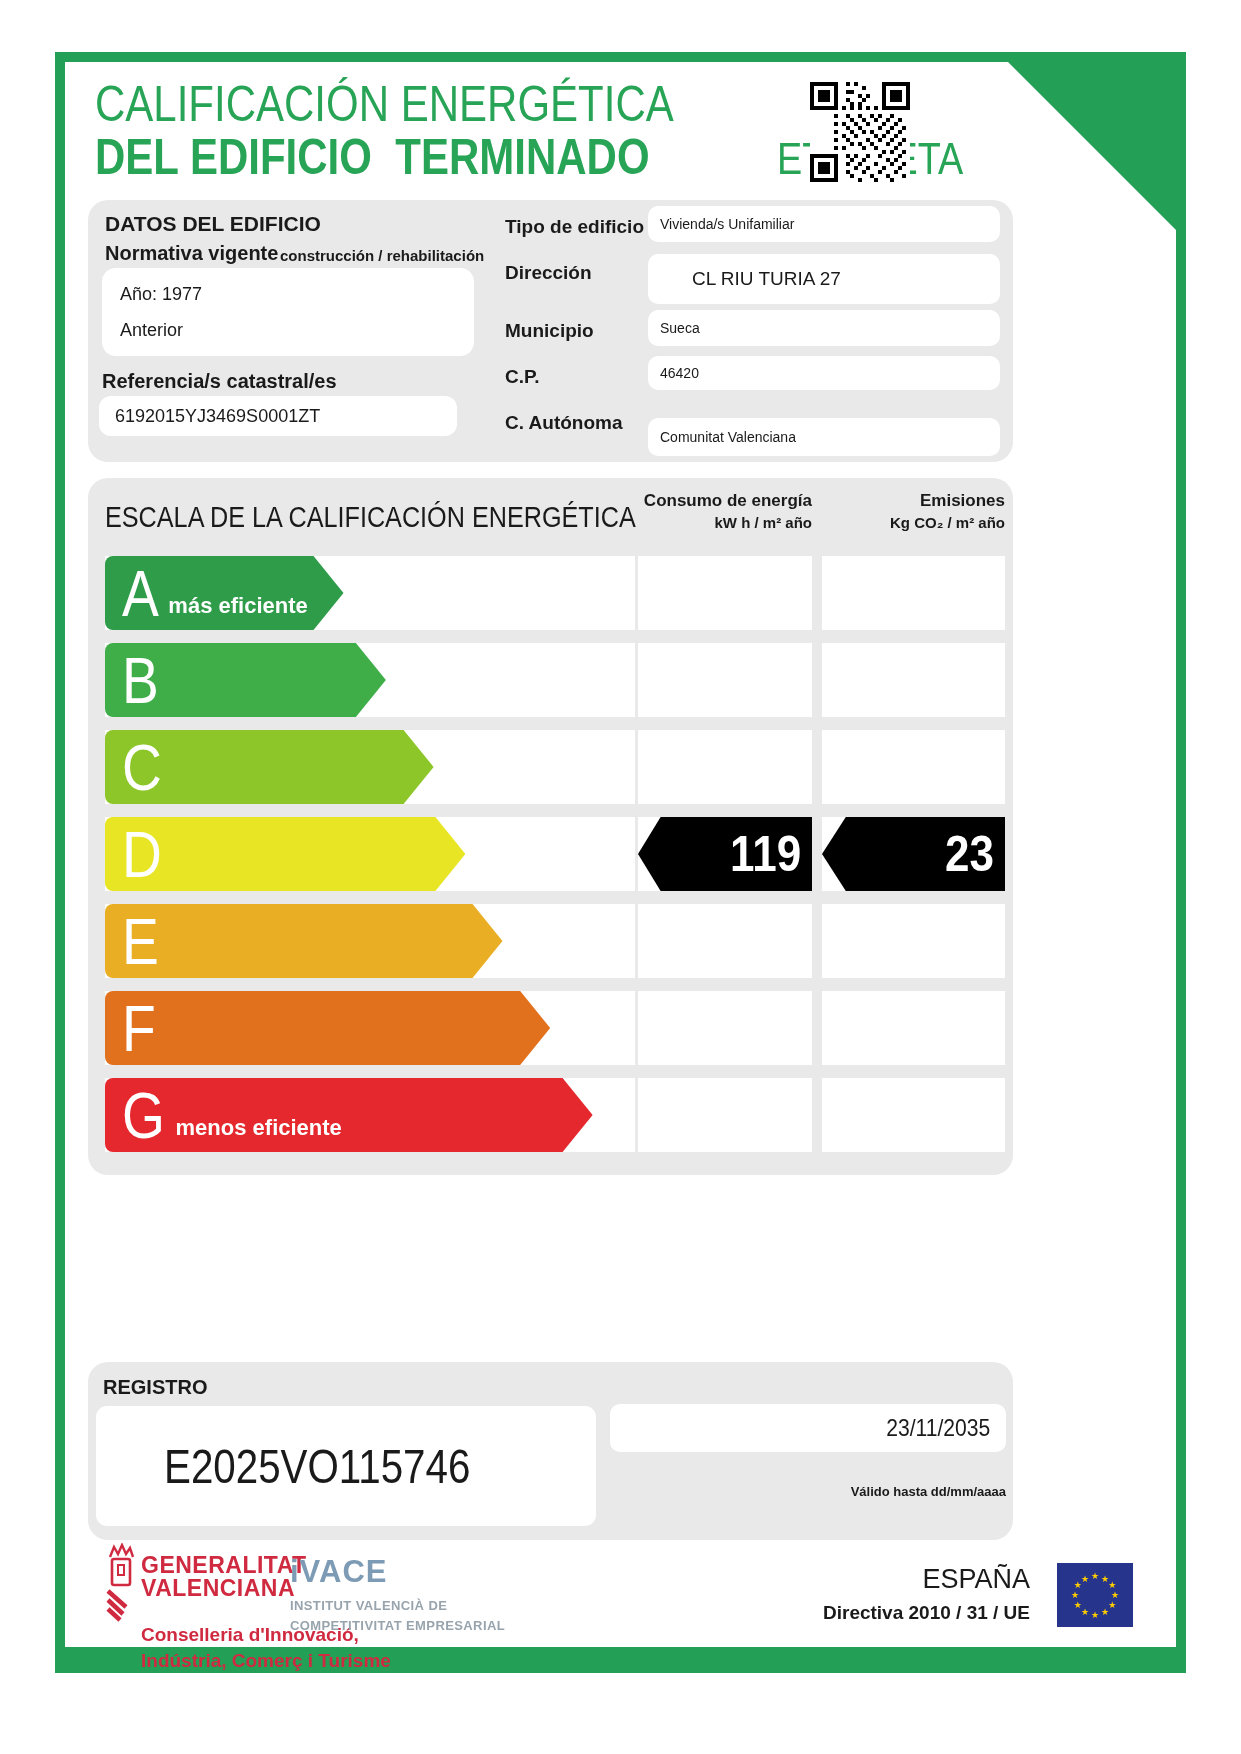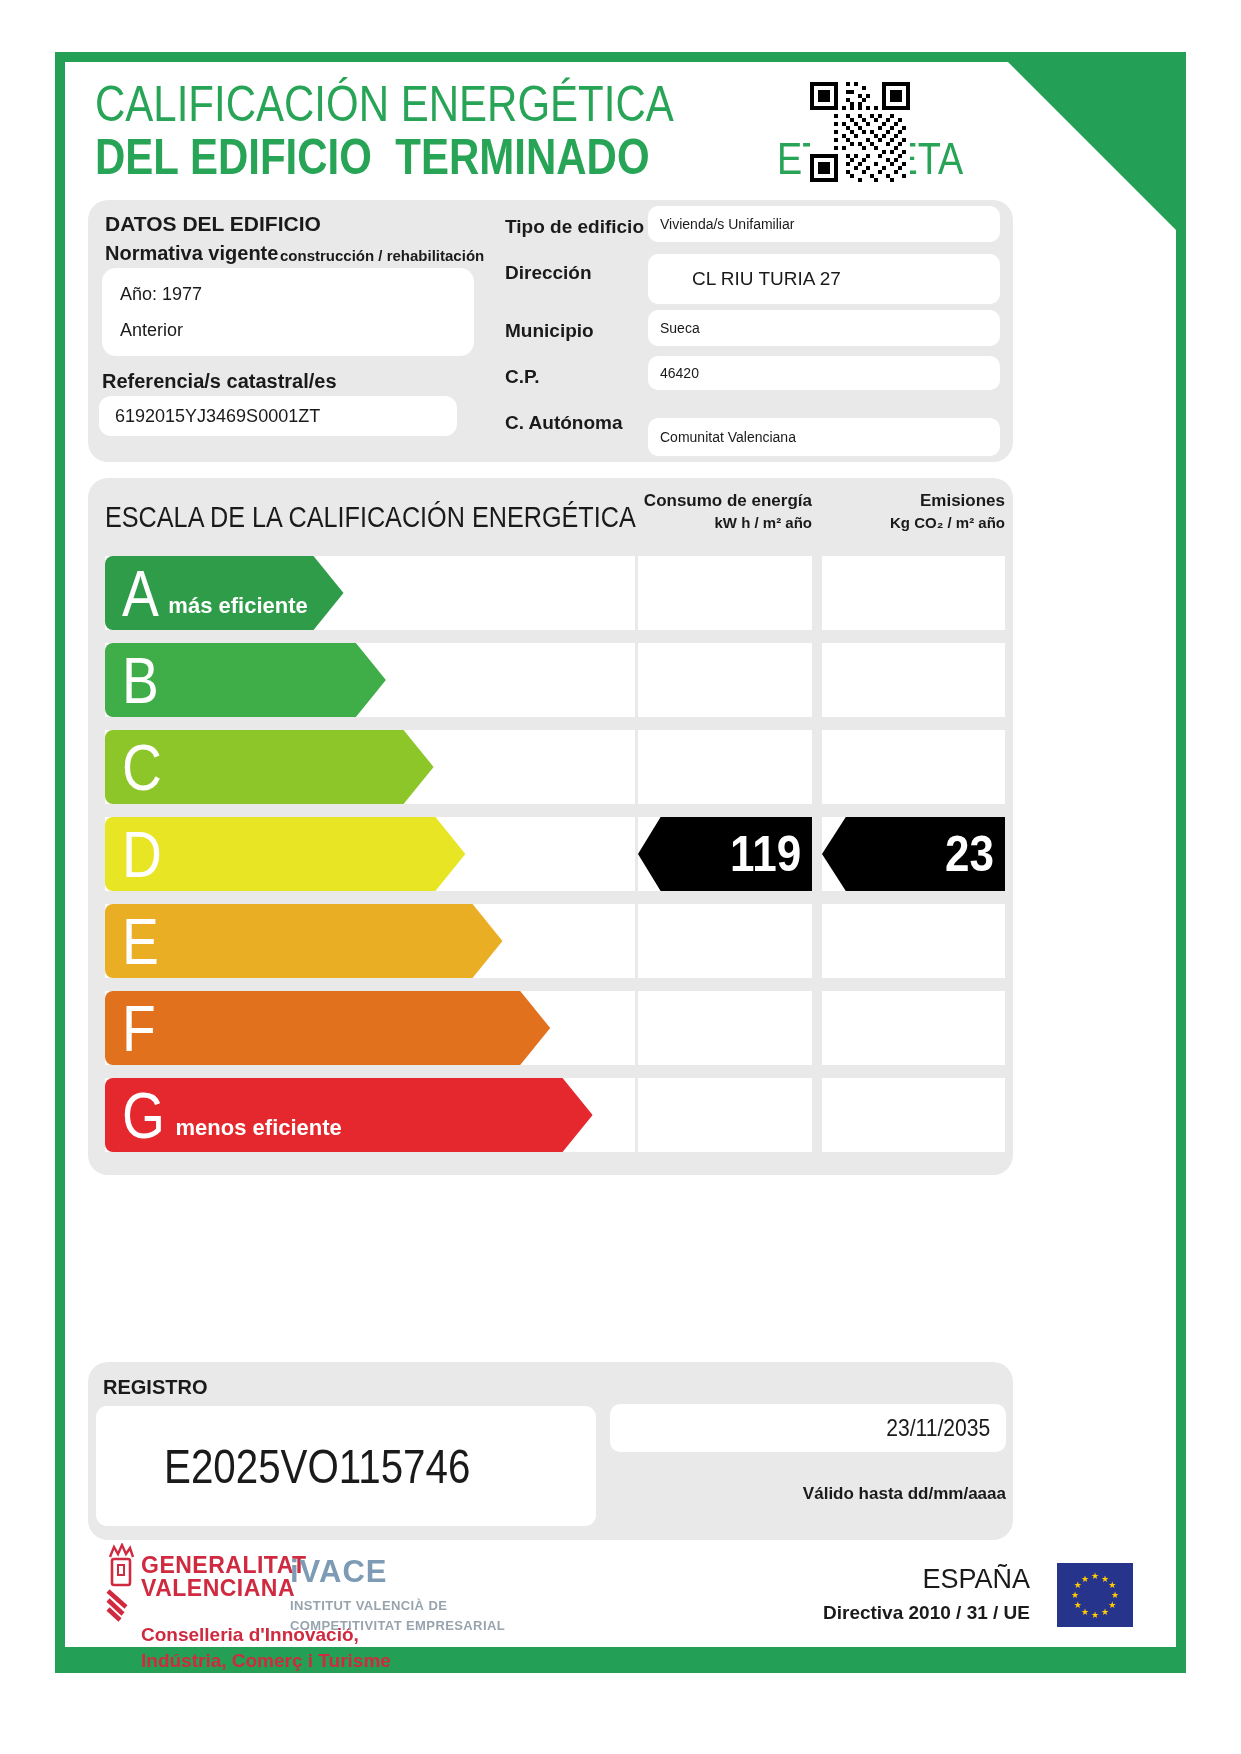--- a/index.html
+++ b/index.html
@@ -70,21 +70,21 @@
     clip-path:polygon(13% 0,100% 0,100% 100%,13% 100%,0 50%);
     align-items:center; justify-content:flex-end; font-weight:bold; font-size:50px;
   }
   .indicator span { padding-right:12px; display:inline-block; transform:scaleX(.88); transform-origin:100% 50%; }
 
   
   .r-title { left:15px; top:14px; font-size:20px; font-weight:bold; }
   .r-code-box { left:8px; top:44px; width:500px; height:120px; border-radius:11px; display:flex; align-items:center; justify-content:center; }
   .r-code { font-size:48px; }
   .r-date-box { left:522px; top:42px; width:396px; height:48px; line-height:48px; text-align:right; padding-right:16px; font-size:24px; border-radius:10px; }
-  .r-valid { left:522px; top:122px; width:396px; text-align:right; font-weight:bold; font-size:17px; }
+  .r-valid { left:522px; top:122px; width:396px; text-align:right; font-weight:bold; font-size:13px; }
 
   
   .footer-item { position:absolute; }
   .gva-icon { left:40px; top:1481px; }
   .gva-text { left:76px; top:1492px; color:#cf2a40; line-height:1.0; }
   .gva-name { font-size:23px; font-weight:bold; letter-spacing:.5px; }
   .gva-dept { font-size:19px; font-weight:bold; margin-top:22px; line-height:1.35; }
   .ivace { left:225px; top:1492px; }
   .ivace-name { font-size:31px; font-weight:bold; color:#7d9bb4; letter-spacing:1px; }
   .ivace-sub { font-size:13px; font-weight:bold; color:#98a4ad; letter-spacing:.4px; margin-top:6px; line-height:1.5; }

